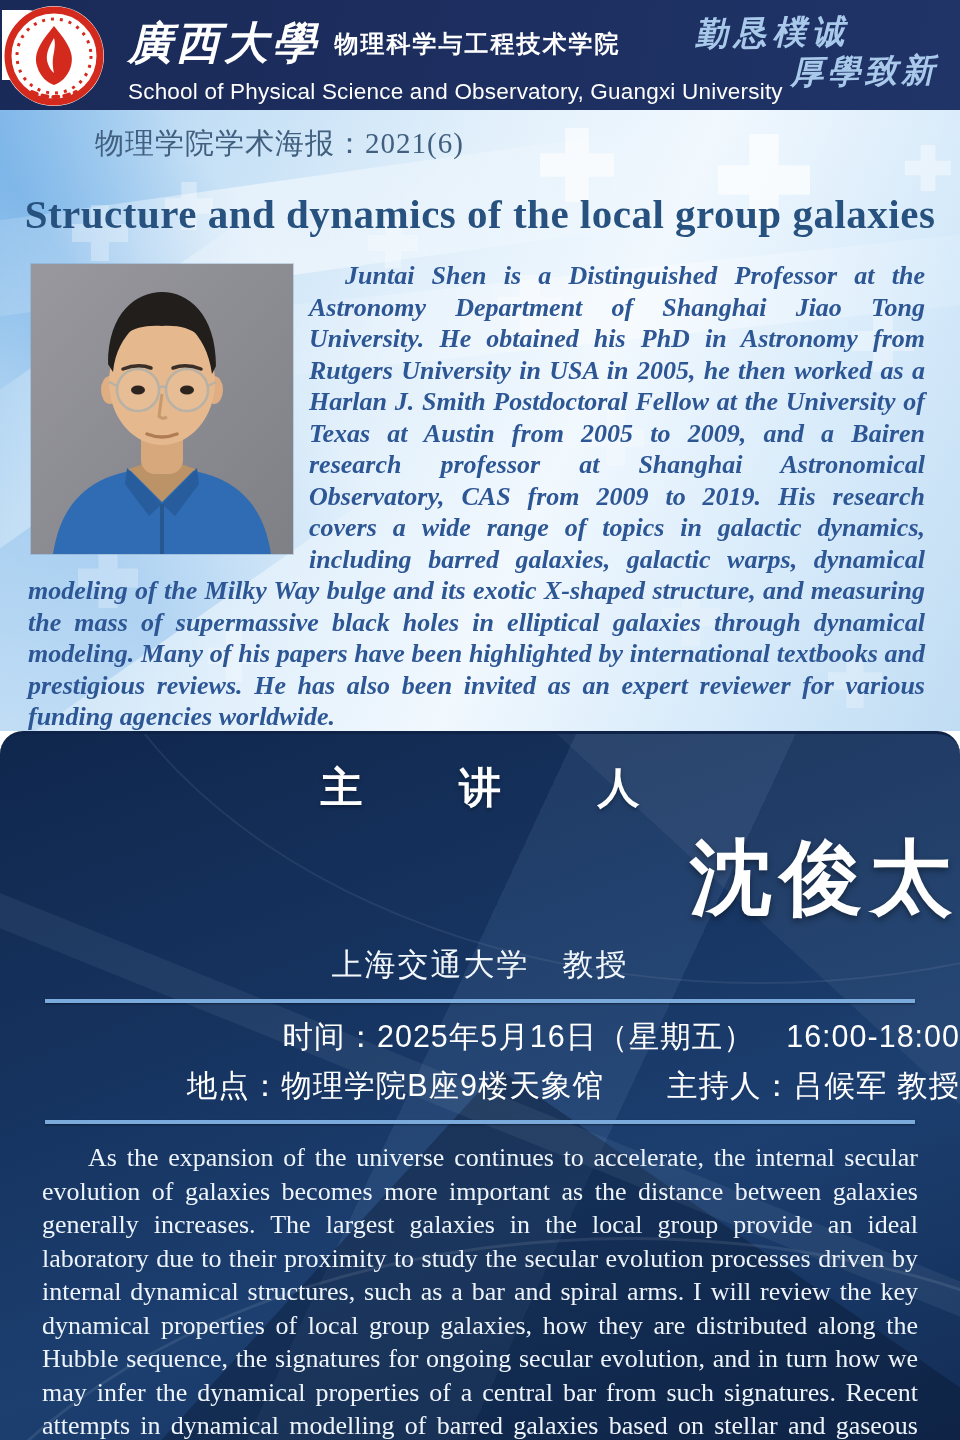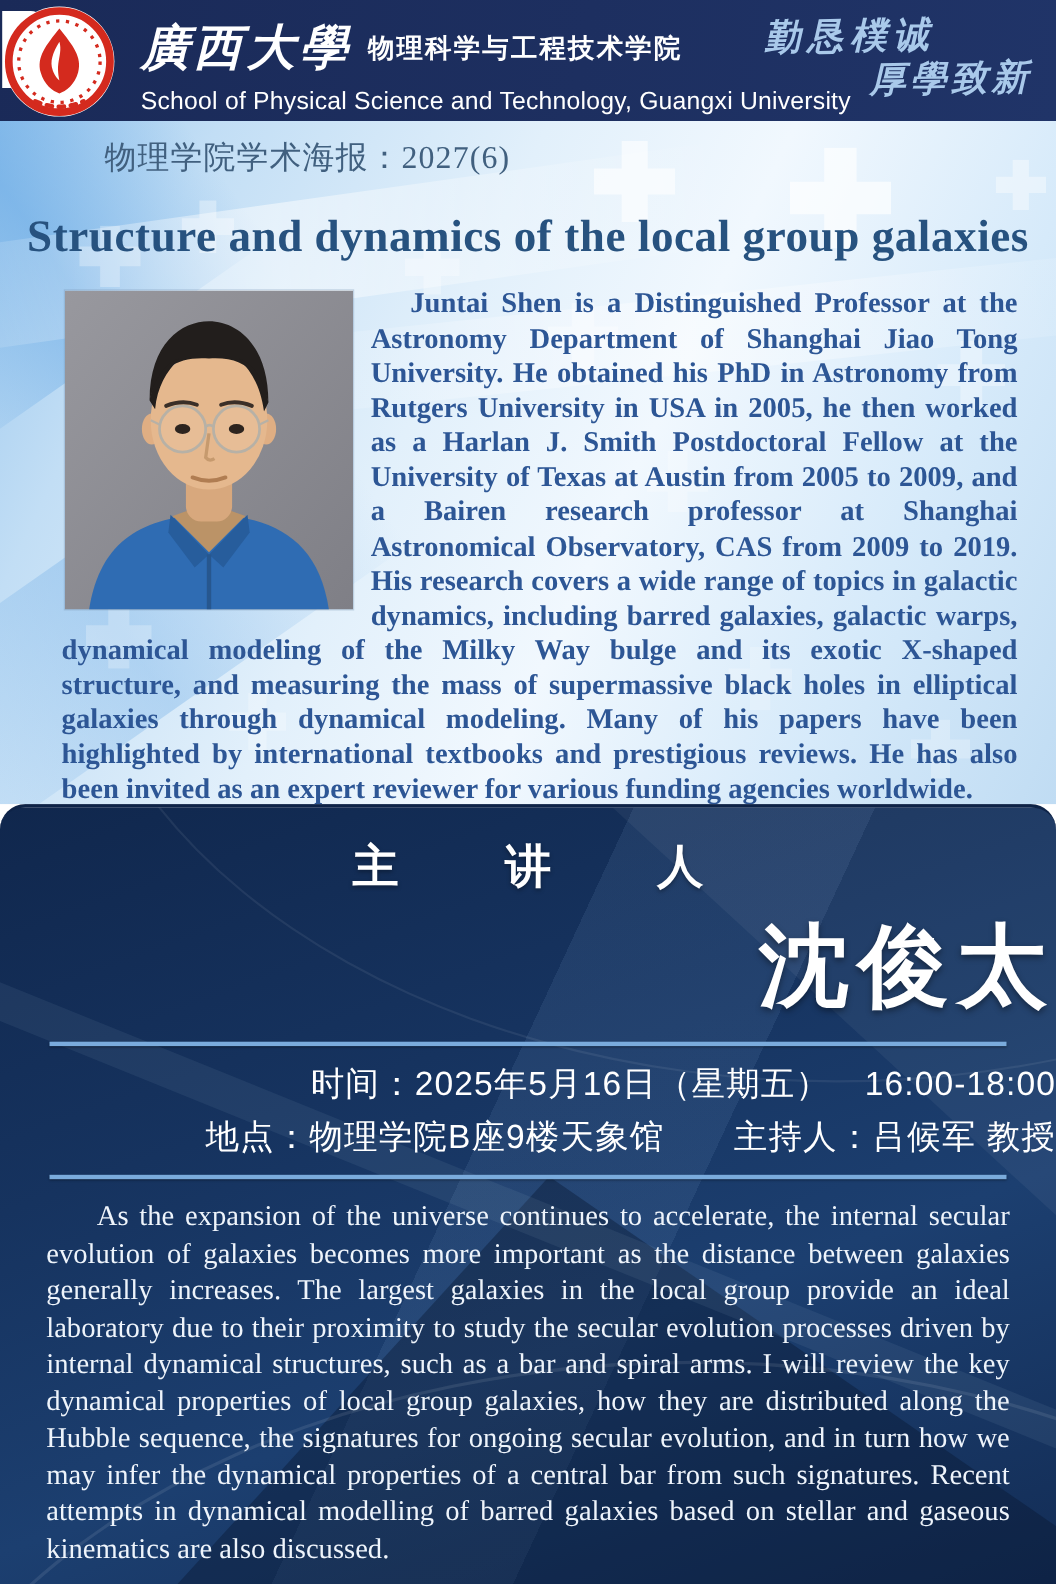--- a/index.html
+++ b/index.html
@@ -38,21 +38,21 @@
   .streak.s4 { left:-150px; top:380px; width:520px; height:170px; transform:rotate(-35deg);
     background:linear-gradient(90deg, rgba(120,178,232,0) 0%, rgba(120,178,232,.4) 50%, rgba(120,178,232,0) 100%); }
   .plus { position:absolute; background:#ffffff; pointer-events:none;
     clip-path:polygon(34% 0,66% 0,66% 34%,100% 34%,100% 66%,66% 66%,66% 100%,34% 100%,34% 66%,0 66%,0 34%,34% 34%); }
 
   .series { position:relative; margin:14px 0 0 95px; font-family:"Liberation Serif", serif;
     color:#41607f; font-size:29px; letter-spacing:1px; z-index:3; }
   .title { position:relative; margin-top:26px; text-align:center; z-index:3;
     font-family:"Liberation Serif", serif; font-weight:bold;
     color:#27527f; font-size:41px; letter-spacing:0.5px; }
-  .bio-wrap { position:relative; margin:22px 35px 0 56px; z-index:3; }
+  .bio-wrap { position:relative; margin:22px 35px 0 28px; z-index:3;font-style:italic; }
   .photo { float:left; width:262px; height:290px; margin:4px 16px 4px 3px;
     box-shadow:0 0 0 1px rgba(120,150,180,.35); }
   .photo svg { display:block; }
   .bio { font-family:"Liberation Serif", serif; font-weight:bold; color:#2d5695;
     font-size:26px; line-height:31.5px; text-align:justify; text-indent:36px; }
 
   
   .dark { position:relative; width:100%; height:886px; overflow:hidden;
     border-top:3px solid #0e2347;
     background:linear-gradient(160deg,#10274d 0%, #16335f 30%, #1c3f70 55%, #132d56 85%, #142f59 100%);border-radius:23px; }
@@ -100,21 +100,21 @@
         <path d="M52 22 C40 37 31 48 35 62 C38 73 46 79 52 81 C58 79 66 73 69 62 C73 48 64 37 52 22 Z" fill="#d42a1e"></path>
         <path d="M52 34 C46 44 43 52 46 60 C48 66 52 69 52 69 C52 69 50 61 51 54 C52 47 54 41 52 34 Z" fill="#ffffff"></path>
         <path d="M30 88 Q52 98 74 88" fill="none" stroke="#d42a1e" stroke-width="4" stroke-linecap="round" stroke-dasharray="5 6"></path>
       </svg>
     </div>
     <div class="header-text">
       <div>
         <span class="uni-cn">廣西大學</span>
         <span class="school-cn">物理科学与工程技术学院</span>
       </div>
-      <div class="school-en">School of Physical Science and Technology, Guangxi University</div>
+      <div class="school-en">School of Physical Science and Observatory, Guangxi University</div>
     </div>
     <div class="motto">
       <span class="motto-l1">勤恳樸诚</span>
       <span class="motto-l2">厚學致新</span>
     </div>
   </header>
 
   <section class="light">
     <div class="streak s3"></div>
     <div class="streak s1"></div>
@@ -127,21 +127,21 @@
     <span class="plus" style="left:72px;top:95px;width:56px;height:56px;opacity:.3"></span>
     <span class="plus" style="left:368px;top:108px;width:50px;height:50px;opacity:.3"></span>
     <span class="plus" style="left:498px;top:165px;width:64px;height:64px;opacity:.35"></span>
     <span class="plus" style="left:852px;top:200px;width:62px;height:62px;opacity:.35"></span>
     <span class="plus" style="left:588px;top:300px;width:56px;height:56px;opacity:.25"></span>
     <span class="plus" style="left:78px;top:438px;width:60px;height:60px;opacity:.25"></span>
     <span class="plus" style="left:208px;top:520px;width:52px;height:52px;opacity:.25"></span>
     <span class="plus" style="left:662px;top:478px;width:58px;height:58px;opacity:.2"></span>
     <span class="plus" style="left:828px;top:544px;width:54px;height:54px;opacity:.25"></span>
 
-    <div class="series">物理学院学术海报：2027(6)</div>
+    <div class="series">物理学院学术海报：2021(6)</div>
     <h1 class="title">Structure and dynamics of the local group galaxies</h1>
 
     <div class="bio-wrap">
       <div class="photo">
         <svg width="262" height="290" viewBox="0 0 262 290" xmlns="http://www.w3.org/2000/svg">
           <defs>
             <linearGradient id="bgg" x1="0" y1="0" x2="1" y2="1">
               <stop offset="0" stop-color="#98989e"></stop>
                 <stop offset="1" stop-color="#7f7f86"></stop>
             </linearGradient>
@@ -178,20 +178,21 @@
   <section class="dark">
     <div class="decor d1"></div>
     <div class="decor d2"></div>
     <div class="decor d3"></div>
     <div class="decor d4"></div>
     <div class="curve"></div>
     <div class="curve2"></div>
 
     <div class="role">主讲人</div>
     <div class="name">沈俊太</div>
+    <div class="affil">上海交通大学　教授</div>
 
     <div class="divider"></div>
     <div class="info time">时间：2025年5月16日（星期五）　16:00-18:00</div>
     <div class="info venue">地点：物理学院B座9楼天象馆　　主持人：吕候军 教授</div>
     <div class="divider"></div>
 
     <p class="abstract">As the expansion of the universe continues to accelerate, the internal secular evolution of galaxies becomes more important as the distance between galaxies generally increases. The largest galaxies in the local group provide an ideal laboratory due to their proximity to study the secular evolution processes driven by internal dynamical structures, such as a bar and spiral arms. I will review the key dynamical properties of local group galaxies, how they are distributed along the Hubble sequence, the signatures for ongoing secular evolution, and in turn how we may infer the dynamical properties of a central bar from such signatures.  Recent attempts in dynamical modelling of barred galaxies based on stellar and gaseous kinematics are also discussed.</p>
 
   </section>
 

